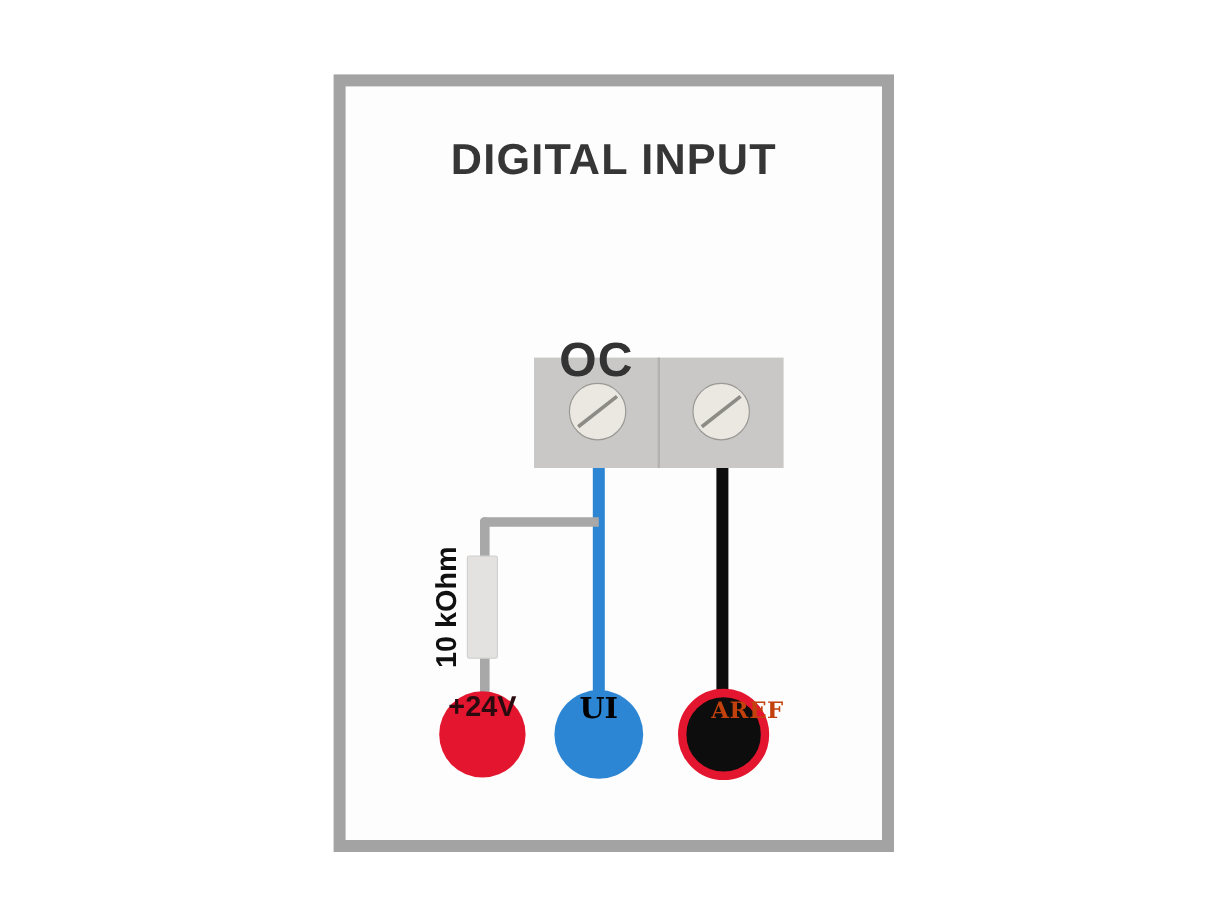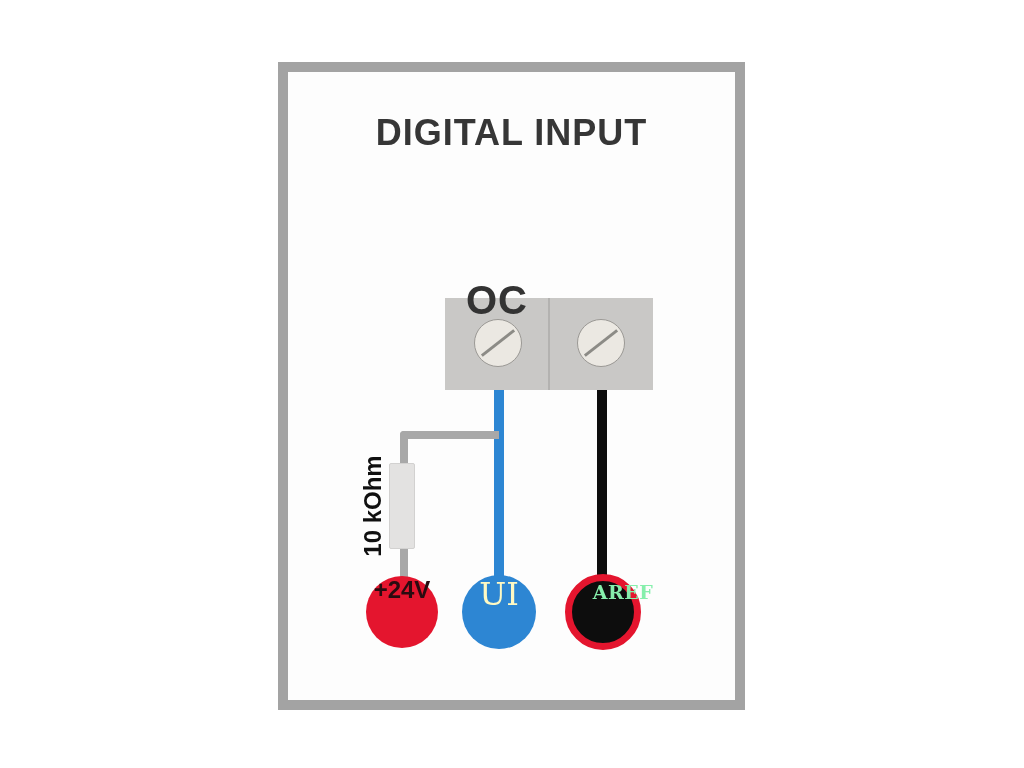--- a/index.html
+++ b/index.html
@@ -144,33 +144,33 @@
     color: #2a0b10;
     font-weight: bold;
     font-size: 24px;
   }
   .node.input {
     left: 462px; top: 575px;
     width: 74px; height: 74px;
     background: #2d86d3;
   }
   .node.input .node-label {
-    color: #fef9c3;
+    color: #000000;
     font-family: "DejaVu Serif", serif;
-    font-weight: normal;
-    font-size: 32px;
+    font-weight: bold;
+    font-size: 24px;
   }
   .node.reference {
     left: 565px; top: 574px;
     width: 76px; height: 76px;
     background: #0d0d0d;
     border: 7px solid #e4152e;
   }
   .node.reference .node-label {
-    color: #86efac;
+    color: #c2410c;
     font-family: "DejaVu Serif", serif;
     font-weight: bold;
     font-size: 19px;
     letter-spacing: 0.5px;
     padding-left: 40px;
   }
 </style>
 </head>
 <body>
 

